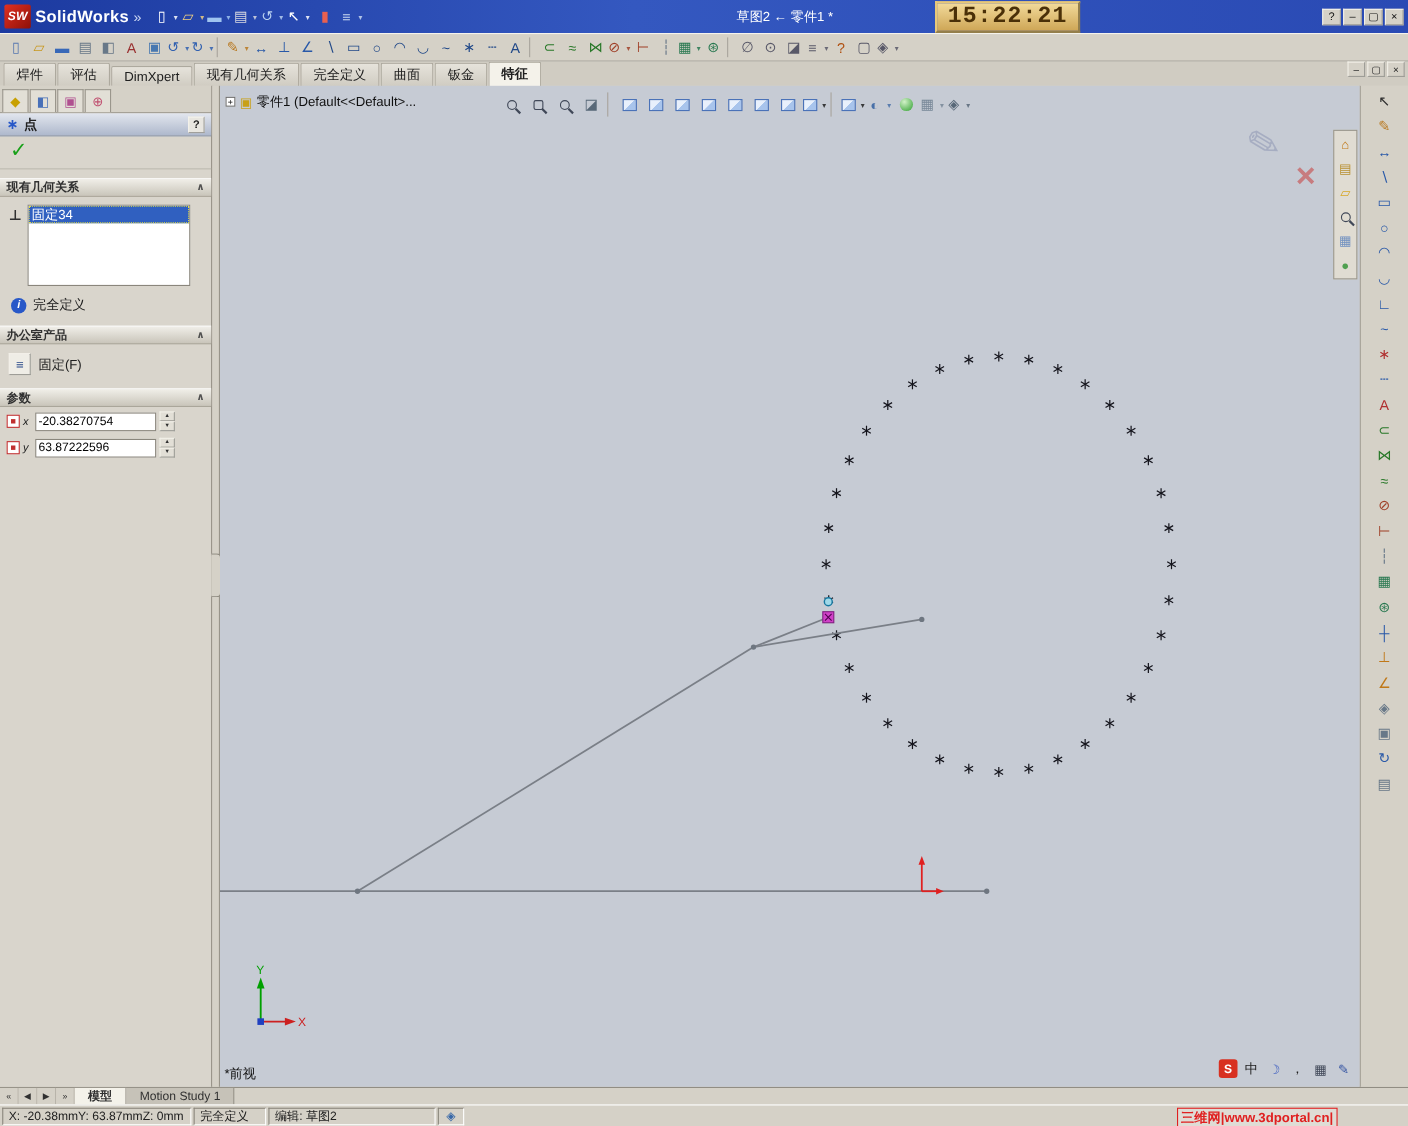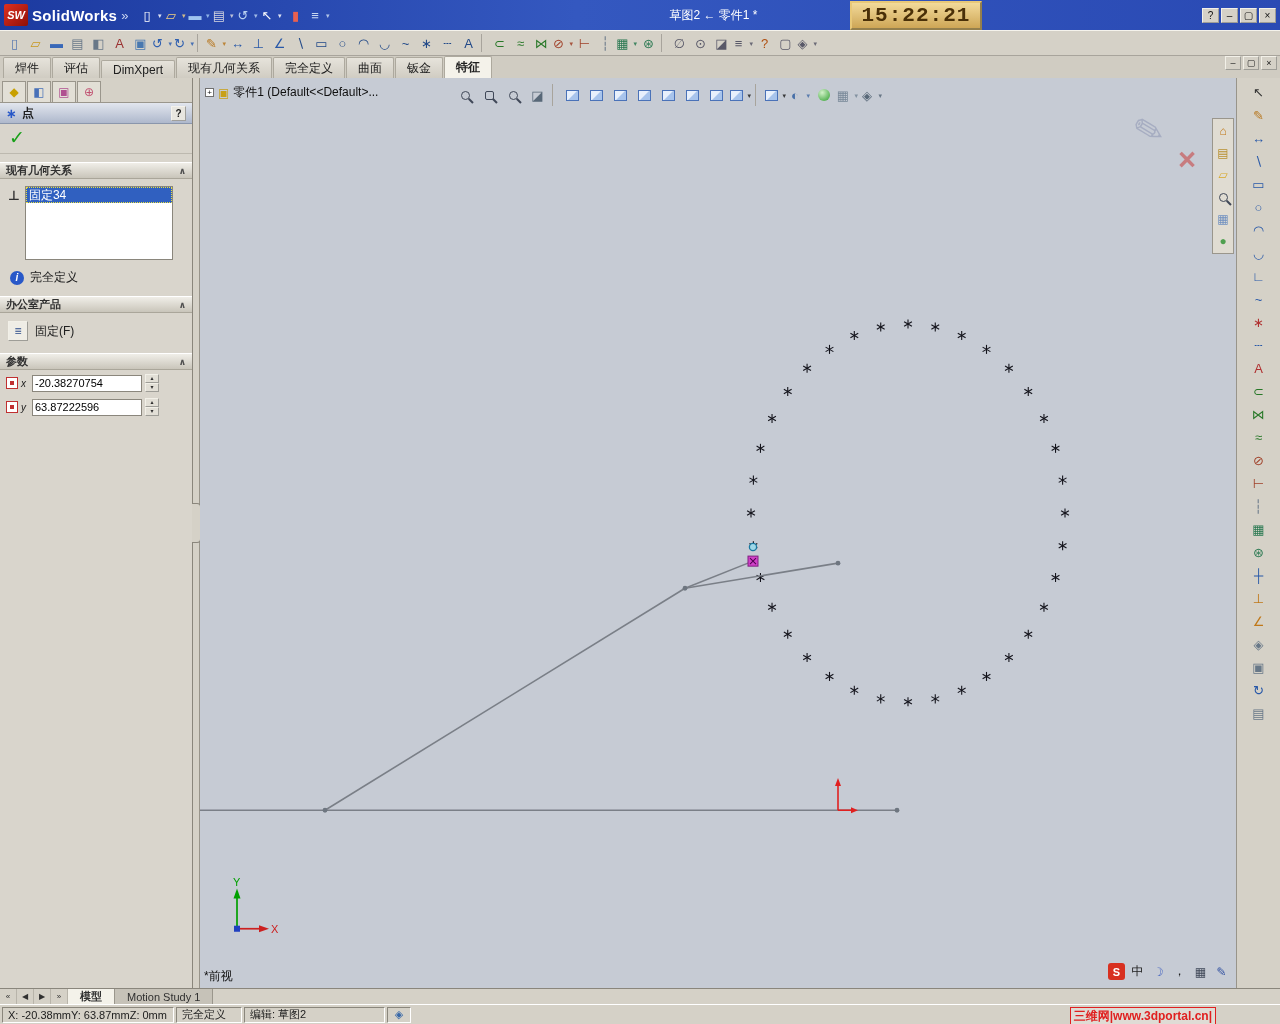--- a/index.html
+++ b/index.html
@@ -743,18 +743,18 @@
     <div style="display:flex;">
 
     <span class="btab active">模型</span>
         <span class="btab">Motion Study 1</span>
       </div>
   </div>
 
   <div class="statusbar">
     <span class="scell" style="width:172px;">X: -20.38mmY: 63.87mmZ: 0mm</span>
     <span class="scell" style="width:66px;">完全定义</span>
-    <span class="scell" style="width:141px;">编辑: 草图2</span>
+    <span class="scell" style="width:152px;">编辑: 草图2</span>
     <span class="scell" style="width:24px;justify-content:center;color:#3868A8;">◈</span>
     <span class="watermark">三维网|www.3dportal.cn|</span>
   </div>
 
 </div>
 
 </body></html>

